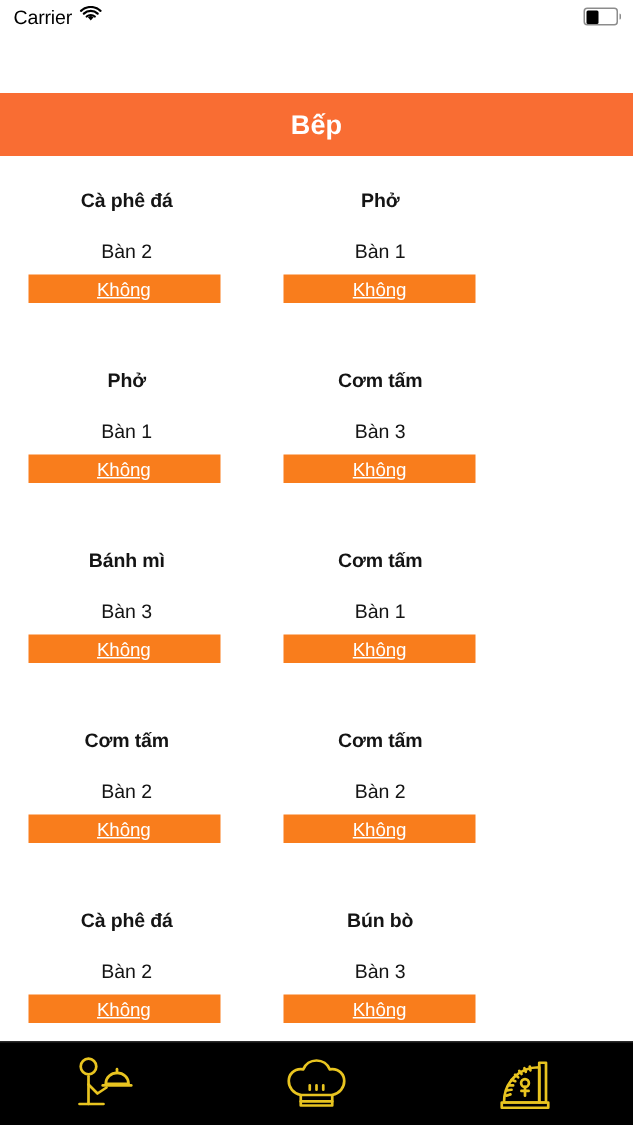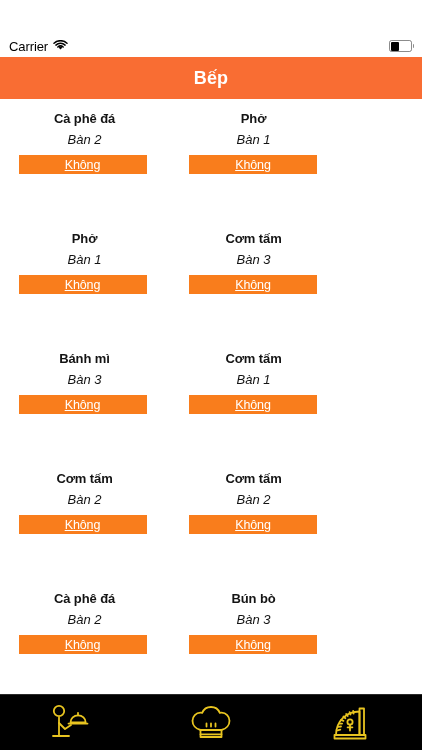--- a/index.html
+++ b/index.html
@@ -10,21 +10,20 @@
     overflow:hidden;
   }
 
   
   .statusbar{
     height:22px; width:422px;
     display:flex; align-items:center;
     padding:0 8px 0 9px;
     background:#ffffff;
     position:relative;
-    margin-top:35px;
   }
   .sb-left{ display:flex; align-items:center; gap:5px; }
   .sb-carrier{ font-size:13px; color:#000; letter-spacing:-0.1px; }
   .sb-wifi{ display:block; }
   .sb-time{
     position:absolute; left:0; right:0; text-align:center;
     font-size:13px; font-weight:bold; color:#000;
     letter-spacing:-0.2px;
   }
   .sb-right{ margin-left:auto; display:flex; align-items:center; }
@@ -39,54 +38,54 @@
   }
   .battery-cap{
     position:absolute; right:0; top:4px; width:1.5px; height:4px;
     background:rgba(0,0,0,.45); border-radius:0 1px 1px 0;
   }
 
   
   .navbar{
     height:42px; width:422px;
     background:#f96d33;
-    display:flex; align-items:center; justify-content:center;
+    display:flex; align-items:center; justify-content:center;margin-top:40px;
   }
   .navbar-title{
     color:#ffffff; font-size:18px; font-weight:bold;
     letter-spacing:0.1px;
   }
 
   
   .content{
     width:338px;
     height:630px;
     background:#ffffff;
-    padding-top:8px;
+    padding-top:18px;
     overflow:hidden;
   }
   .grid{
     display:grid;
     grid-template-columns:1fr 1fr;
     grid-auto-rows:120px;
   }
   .cell{
     position:relative;
     display:flex; flex-direction:column; align-items:center;
     padding-top:4px;
   }
   .cell-title{
     font-size:13px; font-weight:bold; color:#141414;
     letter-spacing:-0.1px;
     line-height:16px;
     text-align:center;
   }
   .cell-table{
-    font-size:13px; font-style:italic; color:#141414;
-    line-height:16px; margin-top:5px;
+    font-size:13px; color:#141414;
+    line-height:16px; margin-top:18px;
   }
   .cell-btn{
     margin-top:7px;
     width:128px; height:19px;
     background:#f97d1c;
     border:none;
     color:#ffffff;
     font-size:12.5px;
     font-family:"Liberation Sans", sans-serif;
     display:flex; align-items:center; justify-content:center;

